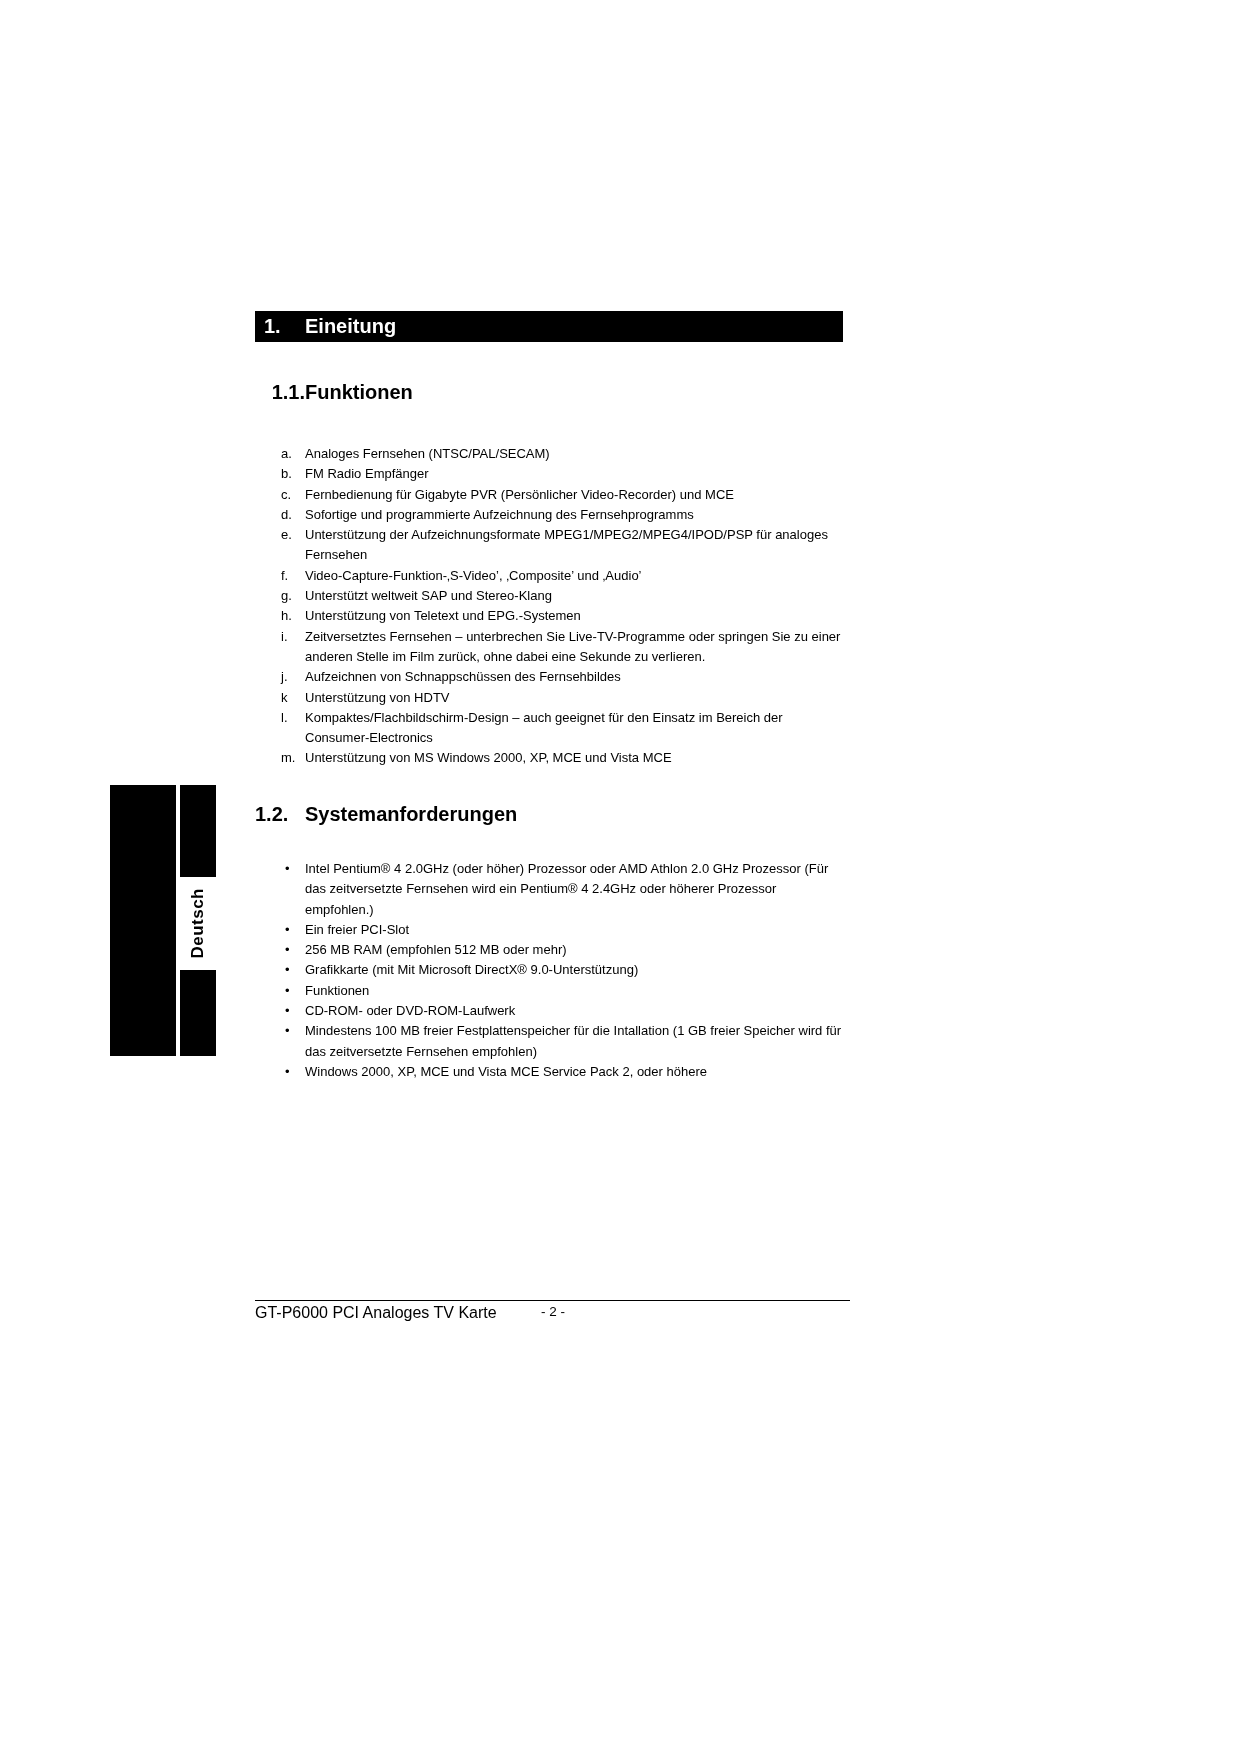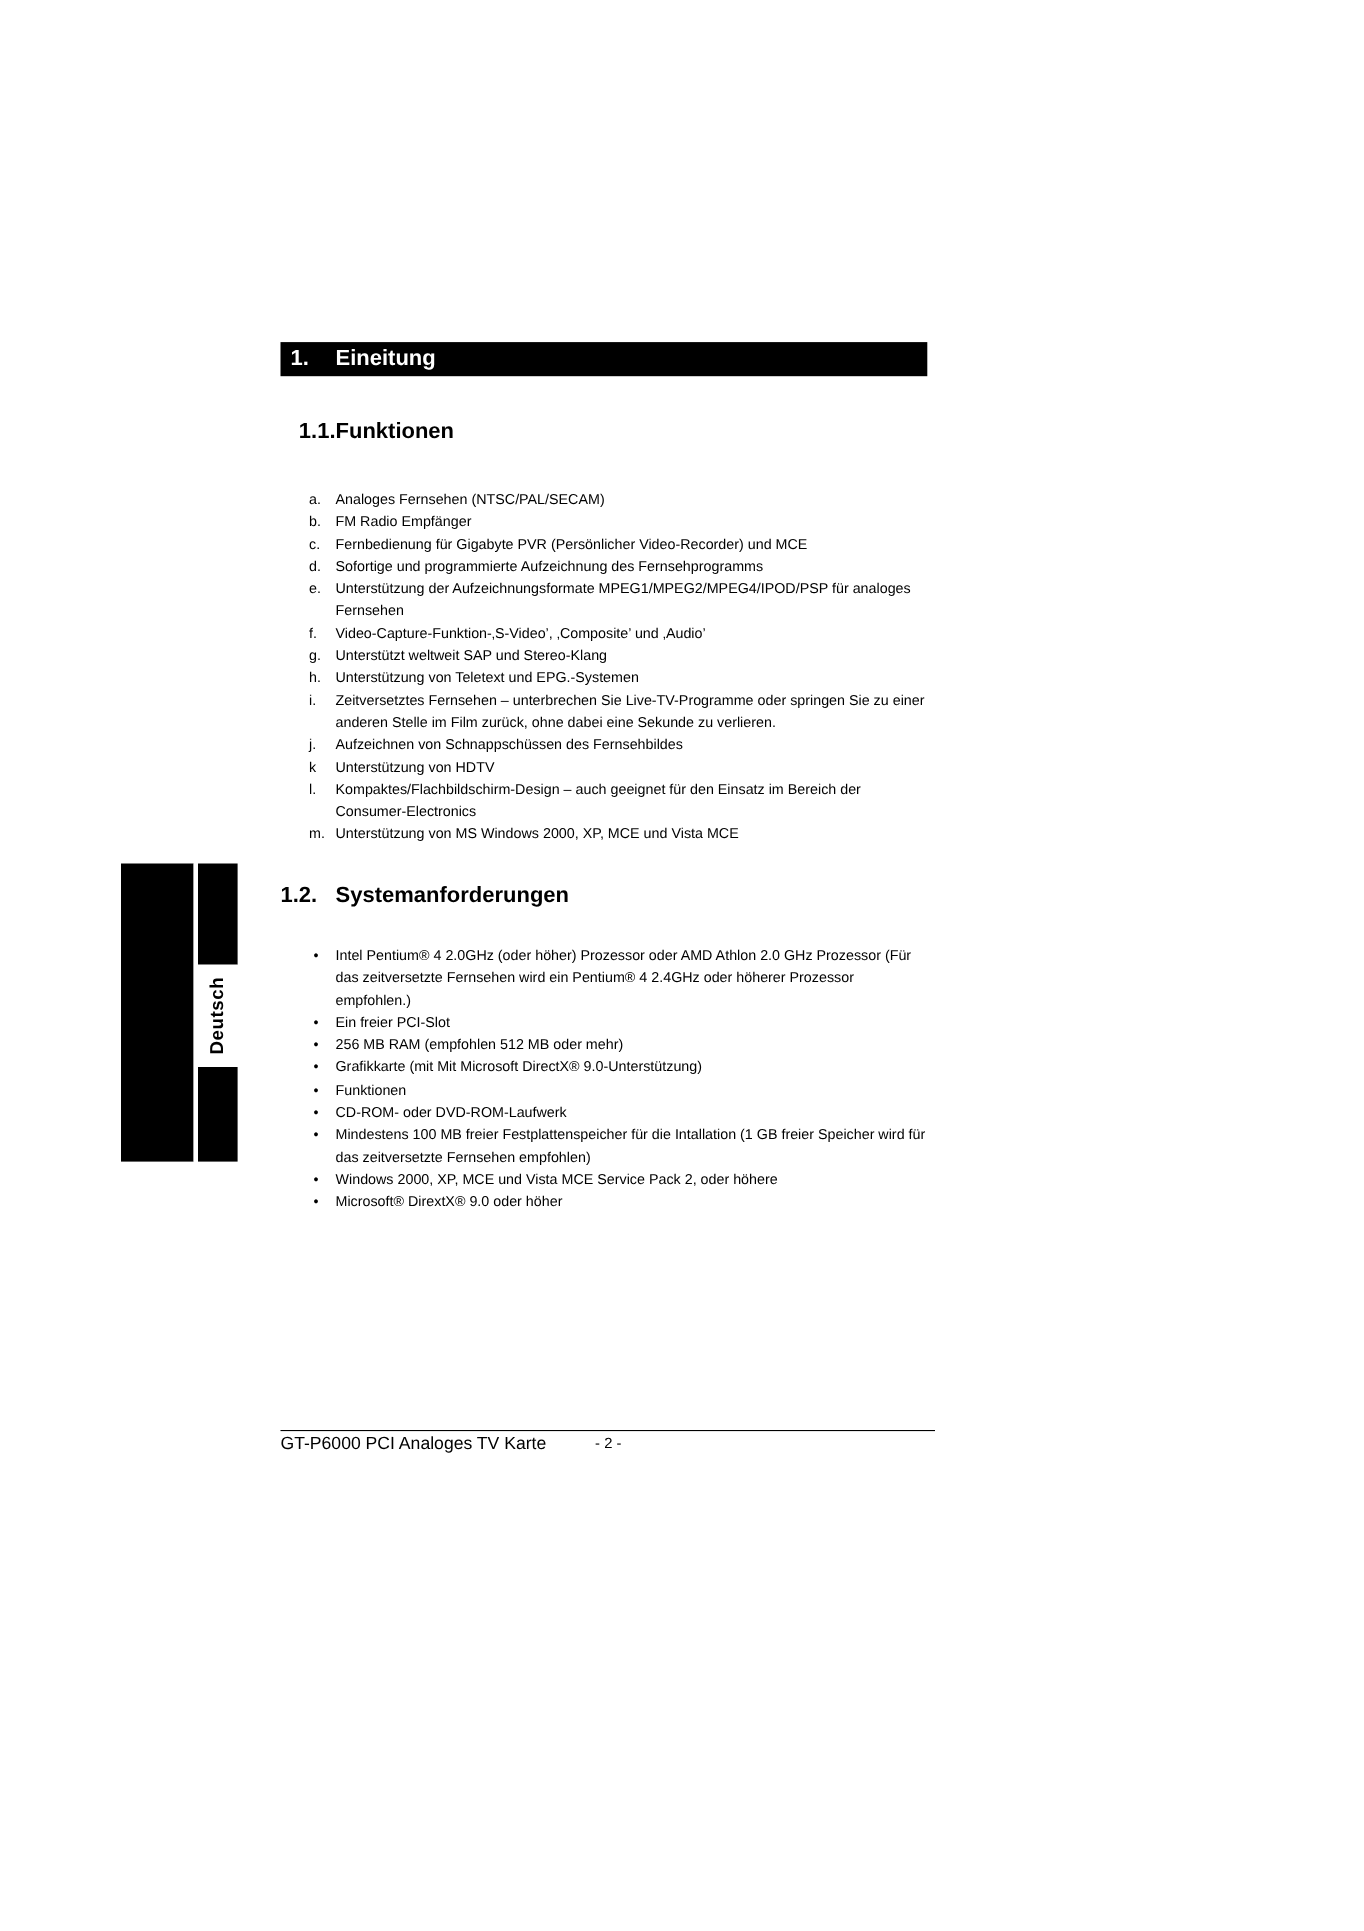--- a/index.html
+++ b/index.html
@@ -256,24 +256,20 @@
         <span class="item-text">CD-ROM- oder DVD-ROM-Laufwerk</span>
       </div>
       <div class="list-row">
         <span class="bullet"></span>
         <span class="item-text">Mindestens 100 MB freier Festplattenspeicher für die Intallation (1 GB freier Speicher wird für das zeitversetzte Fernsehen empfohlen)</span>
       </div>
       <div class="list-row">
         <span class="bullet"></span>
         <span class="item-text">Windows 2000, XP, MCE und Vista MCE Service Pack 2, oder höhere</span>
       </div>
-      <div class="list-row">
-        <span class="bullet"></span>
-        <span class="item-text">Microsoft® DirextX® 9.0 oder höher</span>
-      </div>
     </div>
 
   <div class="language-tab">
     <div class="tab-left-block"></div>
     <div class="tab-gap"></div>
     <div class="tab-right-strip">
       <div class="tab-right-top"></div>
       <div class="tab-right-label">
         <span class="vertical-text">Deutsch</span>
       </div>

